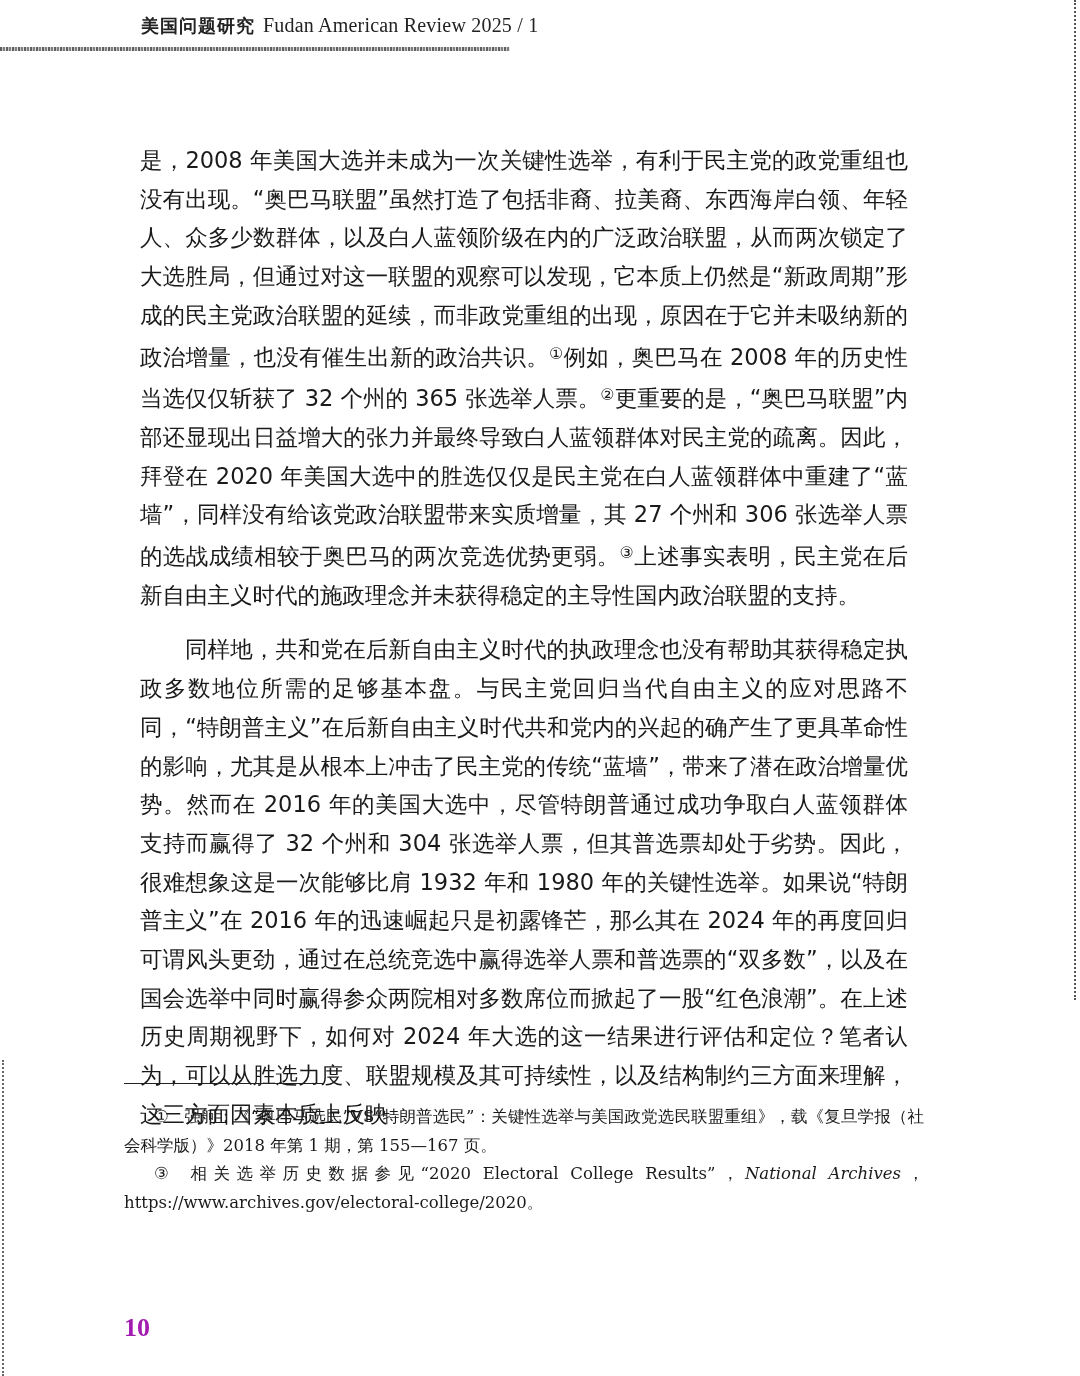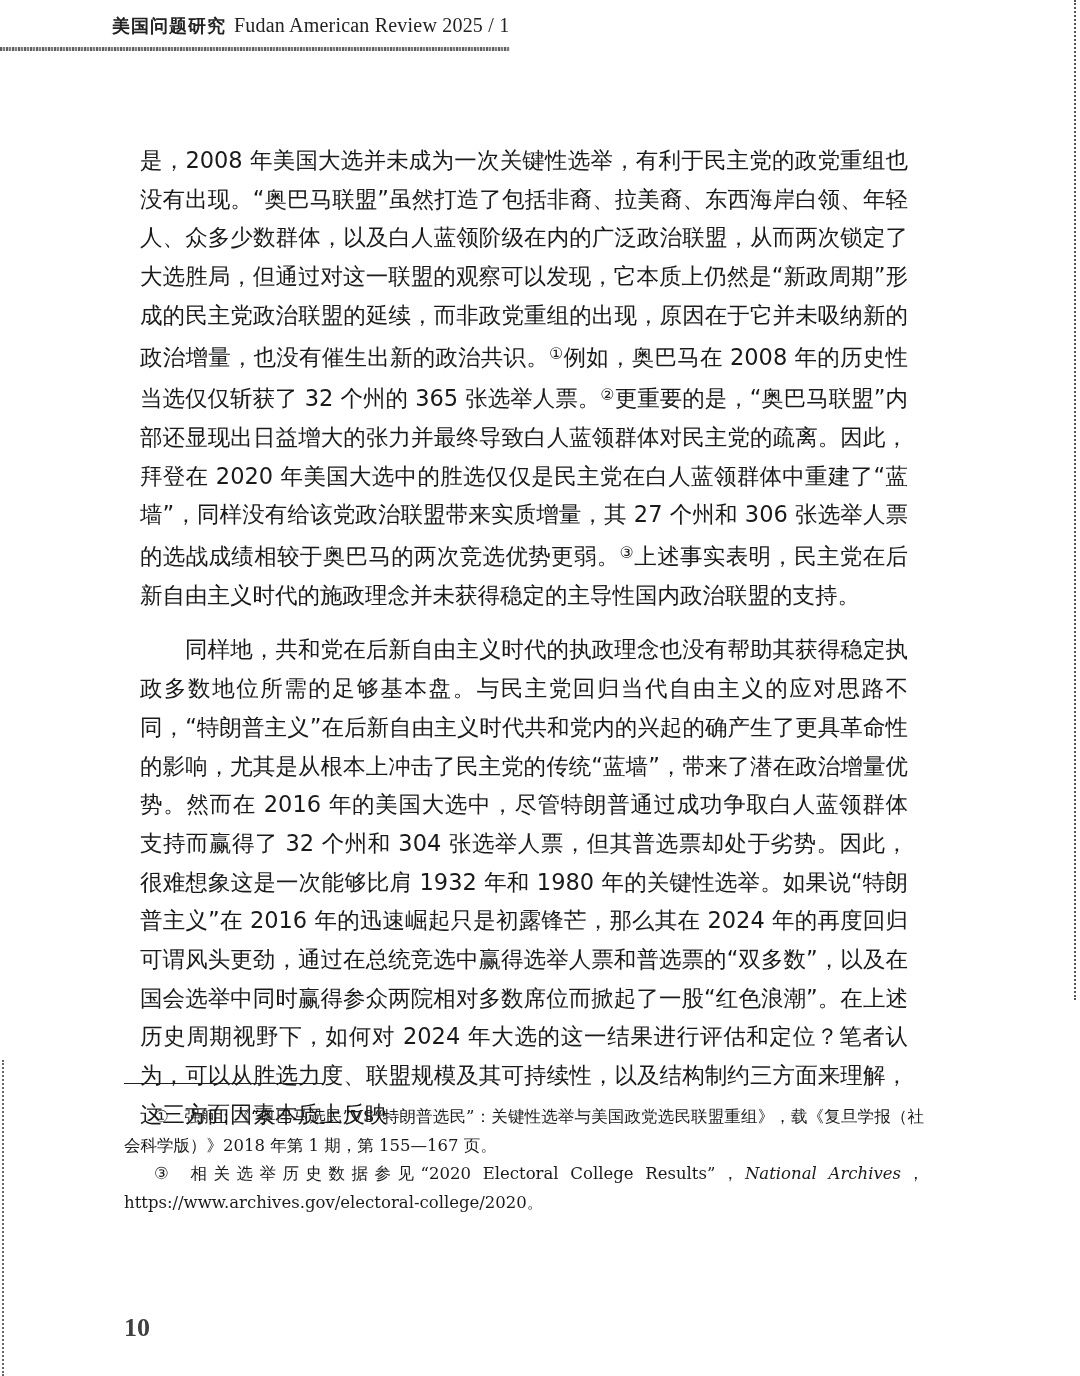--- a/index.html
+++ b/index.html
@@ -26,21 +26,21 @@
     .page-edge-left {
       position: absolute;
       left: 2px;
       top: 1060px;
       width: 0;
       height: 316px;
       border-left: 2px dotted #666;
     }
     .running-header {
       position: absolute;
-      left: 112px;
+      left: 141px;
       top: 14px;
       font-size: 20px;
       font-family: "Liberation Serif", "DejaVu Serif", serif;
       letter-spacing: 0.2px;
       color: #222;
       white-space: nowrap;
     }
     .running-header .cn {
       font-family: "DejaVu Sans", sans-serif;
       font-size: 18px;
@@ -110,21 +110,21 @@
       font-size: 16px;
       vertical-align: 6px;
     }
     .page-number {
       position: absolute;
       left: 124px;
       top: 1313px;
       font-family: "Liberation Serif", "DejaVu Serif", serif;
       font-weight: bold;
       font-size: 26px;
-      color: #404040;
+      color: #a21caf;
     }
   </style>
 </head>
 <body>
 
 <div class="page-edge-right"></div>
 <div class="page-edge-left"></div>
 
 <div class="running-header">
   <span class="cn">美国问题研究</span><span>Fudan American Review 2025 / 1</span>

